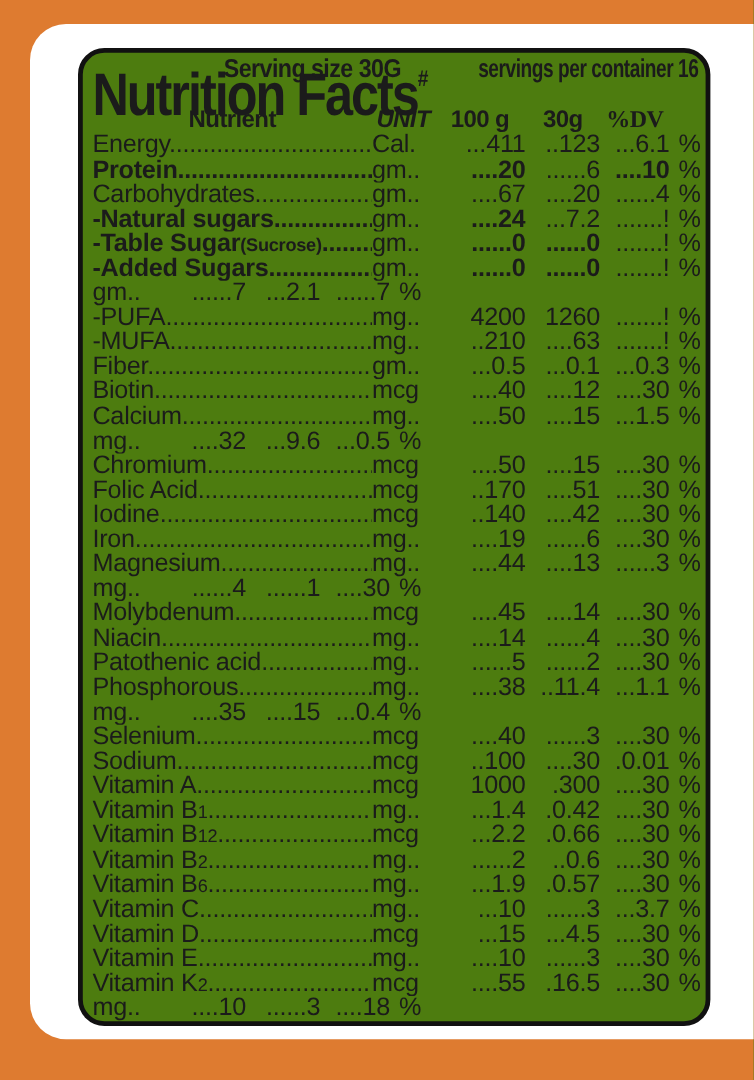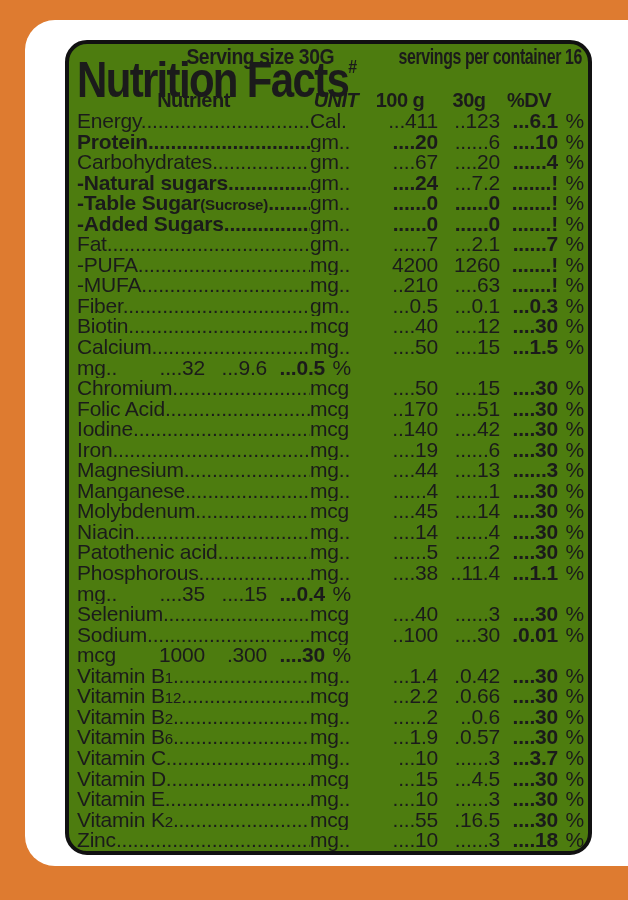--- a/index.html
+++ b/index.html
@@ -36,34 +36,34 @@
     font-size:21.5px;line-height:20px;letter-spacing:-0.5px;}
   .cols{
     display:flex;flex:0 0 auto;height:21px;line-height:21px;
     font-weight:bold;font-size:20px;letter-spacing:-0.5px;white-space:nowrap;
   }
   .cols .hc{text-align:center;}
   .h-name{flex:1 1 auto;}
   .w-unit{width:52px;flex:0 0 auto;font-style:italic;}
   .w-v100{width:76px;flex:0 0 auto;}
   .w-v30{width:62px;flex:0 0 auto;}
-  .w-dv{width:58px;flex:0 0 auto;}
+  .w-dv{width:58px;flex:0 0 auto;font-family:Liberation Serif, serif;}
   .w-pct{width:26px;flex:0 0 auto;}
   .rows{flex:1 1 auto;display:flex;flex-direction:column;overflow:hidden;}
   .row{
     display:flex;height:20.55px;line-height:20.6px;
     font-size:21px;letter-spacing:-0.2px;white-space:nowrap;flex:0 0 auto;
   }
   .c{overflow:hidden;}
   .c-name{flex:1 1 auto;text-align:left;}
   .c-name::after{content:"..................................................";}
   .c-unit{width:52px;flex:0 0 auto;text-align:left;}
   .c-v100{width:76px;flex:0 0 auto;text-align:right;}
   .c-v30{width:62px;flex:0 0 auto;text-align:right;}
-  .c-dv{width:58px;flex:0 0 auto;text-align:right;font-weight:bold;}
+  .c-dv{width:58px;flex:0 0 auto;text-align:right;}
   .c-pct{width:26px;flex:0 0 auto;text-align:right;}
   .b{font-weight:bold;}
   .sub{font-size:0.72em;}
   .note{font-size:0.72em;font-weight:bold;}
 </style>
 </head>
 <body>
 
 <div class="card"></div>
 
@@ -131,21 +131,20 @@
       </div>
       <div class="row">
         <div class="c c-name b"><span>-Added Sugars</span><span>..........</span></div>
         <div class="c c-unit">gm..</div>
         <div class="c c-v100 b">......0</div>
         <div class="c c-v30 b">......0</div>
         <div class="c c-dv">.......!</div>
         <div class="c c-pct">%</div>
       </div>
       <div class="row">
-        <div class="c c-name"><span>Fat</span><span>..............................</span></div>
         <div class="c c-unit">gm..</div>
         <div class="c c-v100">......7</div>
         <div class="c c-v30">...2.1</div>
         <div class="c c-dv">......7</div>
         <div class="c c-pct">%</div>
       </div>
       <div class="row">
         <div class="c c-name"><span>-PUFA</span><span>.........................</span></div>
         <div class="c c-unit">mg..</div>
         <div class="c c-v100">4200</div>
@@ -226,21 +225,20 @@
       </div>
       <div class="row">
         <div class="c c-name"><span>Magnesium</span><span>................</span></div>
         <div class="c c-unit">mg..</div>
         <div class="c c-v100">....44</div>
         <div class="c c-v30">....13</div>
         <div class="c c-dv">......3</div>
         <div class="c c-pct">%</div>
       </div>
       <div class="row">
-        <div class="c c-name"><span>Manganese</span><span>...............</span></div>
         <div class="c c-unit">mg..</div>
         <div class="c c-v100">......4</div>
         <div class="c c-v30">......1</div>
         <div class="c c-dv">....30</div>
         <div class="c c-pct">%</div>
       </div>
       <div class="row">
         <div class="c c-name"><span>Molybdenum</span><span>..............</span></div>
         <div class="c c-unit">mcg</div>
         <div class="c c-v100">....45</div>
@@ -289,20 +287,21 @@
       </div>
       <div class="row">
         <div class="c c-name"><span>Sodium</span><span>.......................</span></div>
         <div class="c c-unit">mcg</div>
         <div class="c c-v100">..100</div>
         <div class="c c-v30">....30</div>
         <div class="c c-dv">.0.01</div>
         <div class="c c-pct">%</div>
       </div>
       <div class="row">
+        <div class="c c-name"><span>Vitamin A</span><span>...................</span></div>
         <div class="c c-unit">mcg</div>
         <div class="c c-v100">1000</div>
         <div class="c c-v30">.300</div>
         <div class="c c-dv">....30</div>
         <div class="c c-pct">%</div>
       </div>
       <div class="row">
         <div class="c c-name"><span>Vitamin B</span><span class="sub">1</span><span>..................</span></div>
         <div class="c c-unit">mg..</div>
         <div class="c c-v100">...1.4</div>
@@ -360,21 +359,20 @@
       </div>
       <div class="row">
         <div class="c c-name"><span>Vitamin K</span><span class="sub">2</span><span>.................</span></div>
         <div class="c c-unit">mcg</div>
         <div class="c c-v100">....55</div>
         <div class="c c-v30">.16.5</div>
         <div class="c c-dv">....30</div>
         <div class="c c-pct">%</div>
       </div>
       <div class="row">
-        <div class="c c-name"><span>Zinc</span><span>............................</span></div>
         <div class="c c-unit">mg..</div>
         <div class="c c-v100">....10</div>
         <div class="c c-v30">......3</div>
         <div class="c c-dv">....18</div>
         <div class="c c-pct">%</div>
       </div>
     </div>
 
 </div>
 

